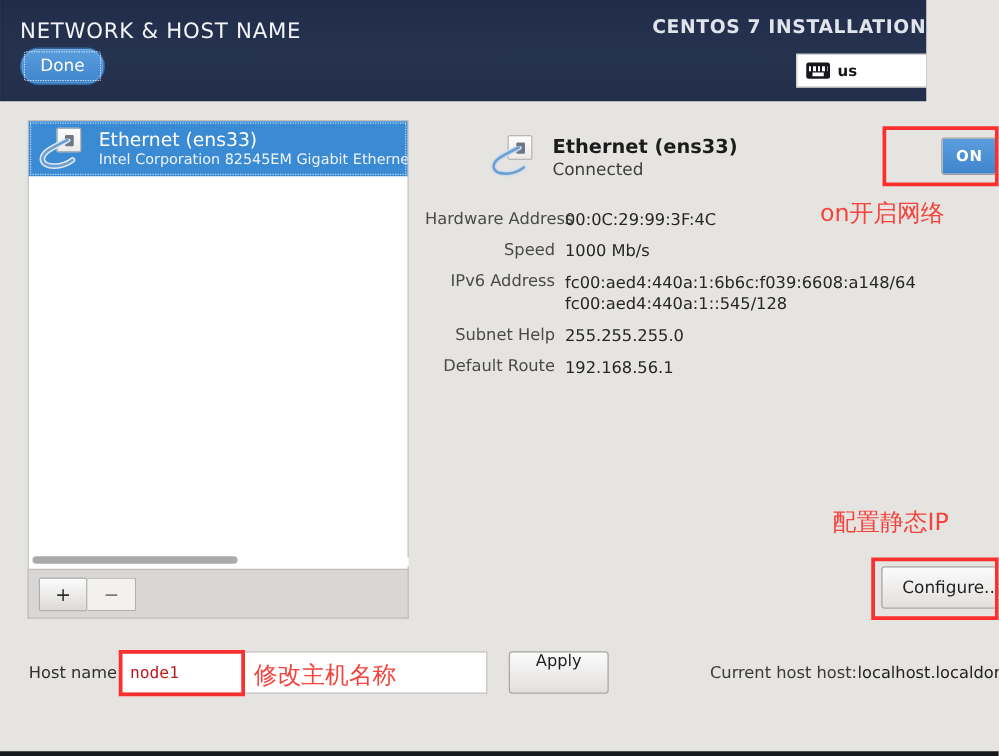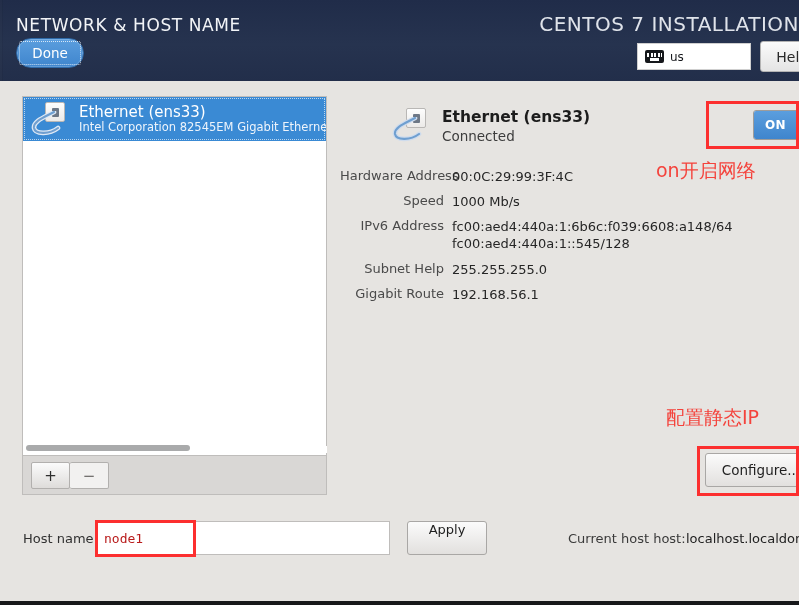--- a/index.html
+++ b/index.html
@@ -6,39 +6,39 @@
   html, body {
     width: 799px; height: 605px;
     font-family: "DejaVu Sans", "Liberation Sans", sans-serif;
     background: #e6e4e1;
     overflow: hidden;
   }
   #root { position: relative; width: 799px; height: 605px; background: #e6e4e1; }
 
   
   .header {
-    position: absolute; left: 0; top: 0; width: 799px; height: 81px;
+    position: absolute; left: 0; top: 0; width: 741px; height: 81px;
     background: linear-gradient(180deg, #202c49 0%, #26334f 55%, #222e4a 100%);
     overflow: hidden;
   }
   .header .streaks {
     position: absolute; inset: 0;
     background:
       linear-gradient(90deg, rgba(255,255,255,.025) 0 2px, transparent 2px 37px),
       linear-gradient(90deg, rgba(0,0,0,.05) 0 3px, transparent 3px 61px);
     opacity: .9;
   }
   .hdr-title {
     position: absolute; left: 16px; top: 15px;
     font-size: 17px; letter-spacing: .6px; color: #f2f4f7; font-weight: 400;
     white-space: nowrap;
   }
   .hdr-right-title {
     position: absolute; right: 0px; top: 12px;
-    font-size: 20px; letter-spacing: .5px; color: #dfe3ea; font-weight: 400;
+    font-size: 15px; letter-spacing: .5px; color: #dfe3ea; font-weight: 700;
     white-space: nowrap;
   }
   .done-btn {
     position: absolute; left: 16px; top: 38px; width: 68px; height: 30px;
     background: linear-gradient(180deg, #5b9ede 0%, #3f85cd 100%);
     border: 1px solid #2f6aa8; border-radius: 15px;
     color: #ffffff; font-size: 13.5px;
     display: flex; align-items: center; justify-content: center;
     box-shadow: inset 0 0 0 1px rgba(255,255,255,.18);
   }
@@ -58,21 +58,21 @@
   .kbd-glyph::before {
     content: ""; position: absolute; left: 2px; top: 2.5px;
     width: 15px; height: 4px;
     background:
       repeating-linear-gradient(90deg, #fff 0 2px, #16181c 2px 3.6px);
   }
   .kbd-glyph::after {
     content: ""; position: absolute; left: 5px; bottom: 2.5px;
     width: 9px; height: 2.5px; background: #fff;
   }
-  .kbd-label { font-size: 12px; font-weight: normal; color: #14161a; }
+  .kbd-label { font-size: 12px; font-weight: bold; color: #14161a; }
   .help-btn {
     position: absolute; left: 760px; top: 41px; width: 70px; height: 31px;
     background: linear-gradient(180deg,#fbfbfb 0%, #e4e4e4 100%);
     border: 1px solid #b3b3b3; border-radius: 3px;
     display: flex; align-items: center; justify-content: center;
     font-size: 14px; color: #2b2b2b;
   }
 
   
   .list-panel {
@@ -295,21 +295,21 @@
     <div class="det-rowline">
       <span class="det-label">IPv6 Address</span>
       <span class="det-value">fc00:aed4:440a:1:6b6c:f039:6608:a148/64
 fc00:aed4:440a:1::545/128</span>
     </div>
     <div class="det-rowline">
       <span class="det-label">Subnet Help</span>
       <span class="det-value">255.255.255.0</span>
     </div>
     <div class="det-rowline">
-      <span class="det-label">Gigabit Route</span>
+      <span class="det-label">Default Route</span>
       <span class="det-value">192.168.56.1</span>
     </div>
   </div>
 
   <div class="cfg-btn">
     <span>Configure...</span>
   </div>
 
   <div class="hostname-label">Host name:</div>
   <div class="hostname-input">
@@ -321,15 +321,16 @@
   <div class="cur-host-label">Current host host:</div>
   <div class="cur-host-value">localhost.localdomain</div>
 
   <div class="anno-box" style="left:706px; top:101px; width:93px; height:48px;"></div>
   <div class="anno-text" style="left:656px; top:158px;">on开启网络</div>
 
   <div class="anno-text" style="left:666px; top:405px;">配置静态IP</div>
   <div class="anno-box" style="left:697px; top:446px; width:102px; height:50px;"></div>
 
   <div class="anno-box" style="left:95px; top:520px; width:101px; height:37px;"></div>
+  <div class="anno-text" style="left:203px; top:527px;">修改主机名称</div>
 
   <div class="bottom-bar"></div>
 </div>
 
 </body></html>

